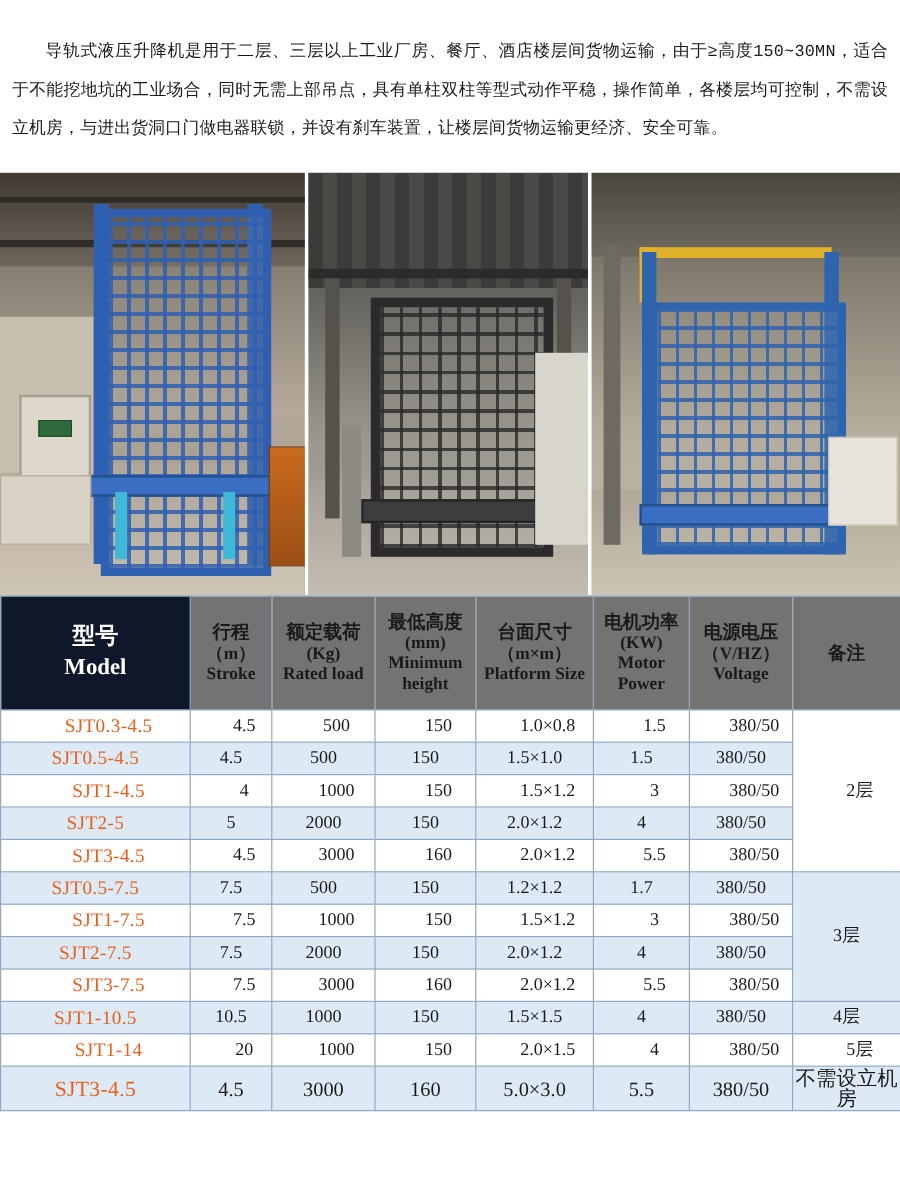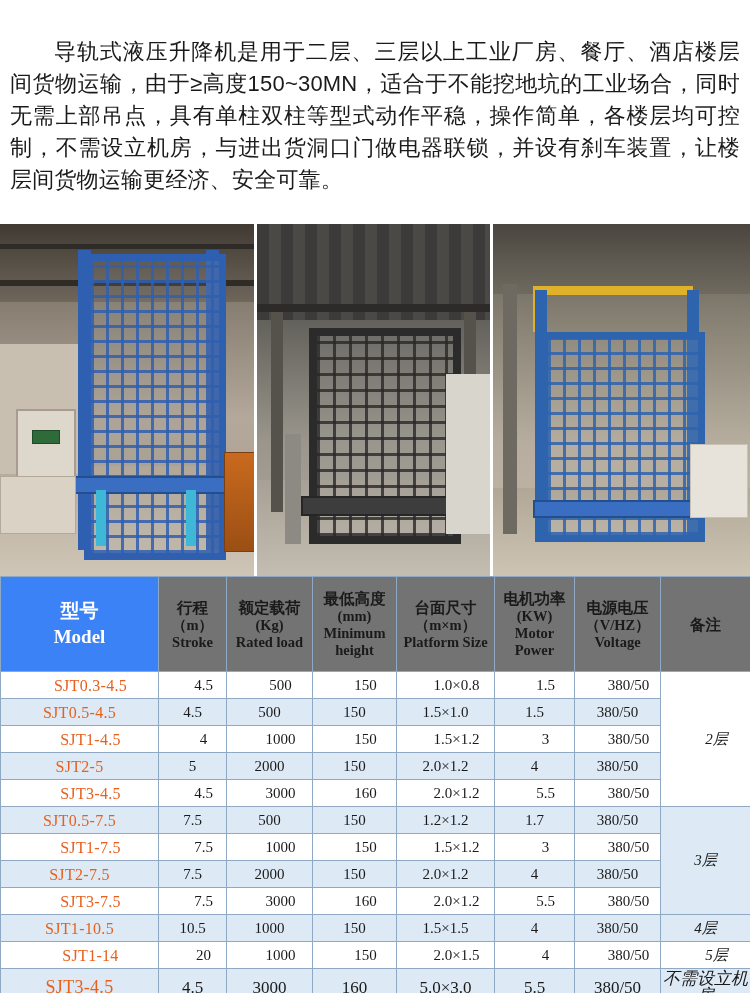--- a/index.html
+++ b/index.html
@@ -16,26 +16,26 @@
   .page {
     position: relative;
     width: 750px;
     height: 993px;
     box-sizing: border-box;
   }
 
   
   .desc {
     padding: 14px 10px 6px 10px;
-    font-size: 22px;
+    font-size: 14px;
     line-height: 32px;
     color: #1a1a1a;
     text-align: justify;
     text-indent: 2em;
-    font-family: Liberation Sans, sans-serif;
+    font-family: Liberation Mono, monospace;
     letter-spacing: 0.2px;
   }
 
   
   .photos {
     display: flex;
     width: 750px;
     height: 352px;
     gap: 3px;
   }
@@ -207,40 +207,39 @@
     line-height: 17px;
   }
   table.spec thead th {
     background: #737373;
     font-size: 15.5px;
     font-weight: bold;
     height: 92px;
     line-height: 19px;
   }
   table.spec thead th.model-head {
-    background: #3b82f6;
+    background: #0f172a;
     color: #ffffff;
     font-size: 19px;
     line-height: 26px;
     text-align: center;
   }
   table.spec tbody td {
     height: 24px;
   }
   tbody tr.odd td { background: #ffffff; padding-left: 24px; }
   tbody tr.even td { background: #ddeaf6; }
   tbody td.model {
     color: #e8601c;
     font-size: 16px;
     letter-spacing: 0.3px;
   }
   tbody td.remark {
     background: #ffffff;
     font-size: 15px;
-    font-style: italic;
   }
   tr.tall td { height: 40px; font-size: 17px; }
   tr.tall td.model { font-size: 18px; }
   td.remark-last { font-size: 14px; line-height: 17px; }
 
   .hdr-sub { display:block; font-size: 14.5px; line-height: 17px; }
 </style>
 </head>
 <body>
 

